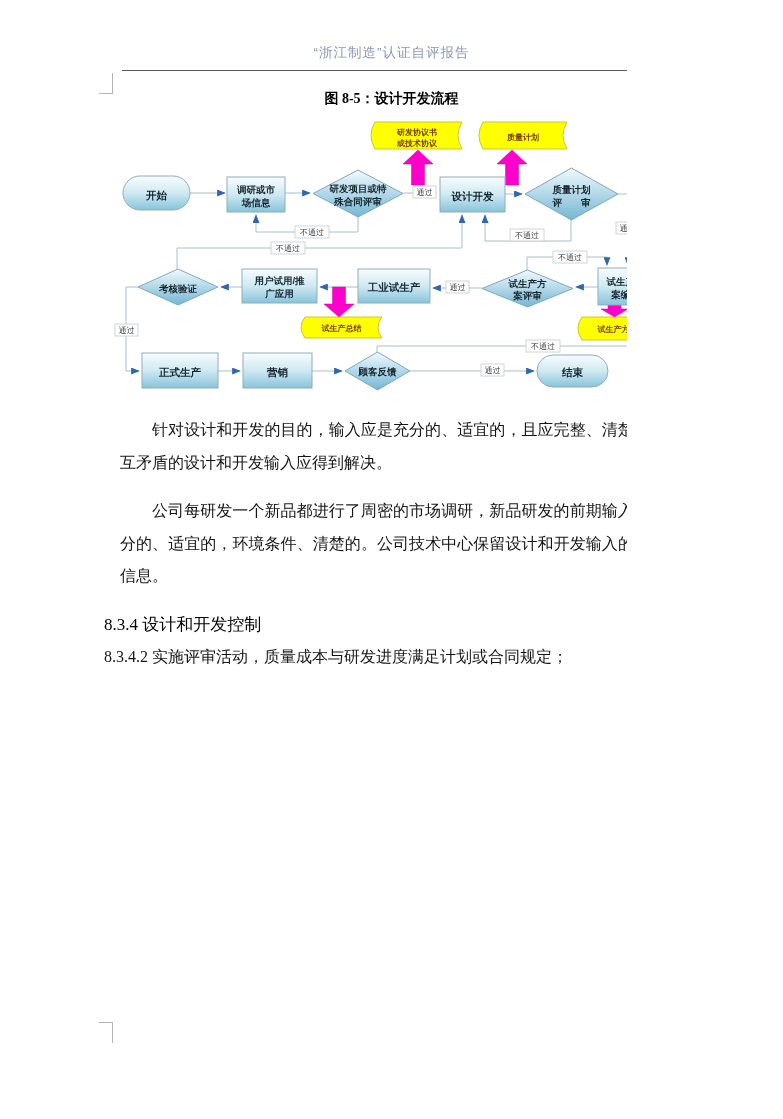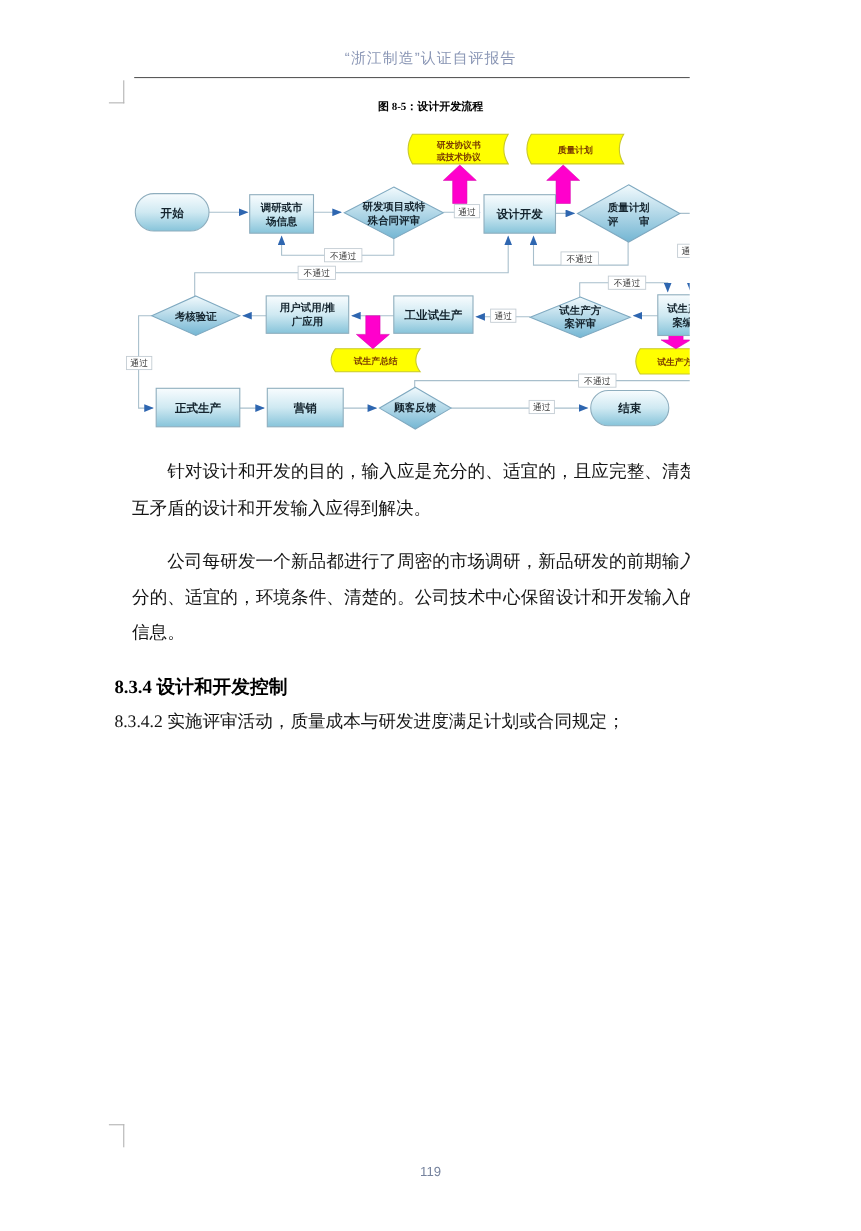--- a/index.html
+++ b/index.html
@@ -13,40 +13,40 @@
     font-family:"Liberation Sans","DejaVu Sans",sans-serif;
   }
   .header-rule { position:absolute; top:70px; left:122px; width:539px; height:1px; background:#5a5a5a; }
   .corner { position:absolute; width:13px; height:20px; }
   .corner.tl { top:73px;  left:99px;  border-right:1px solid #b4b4b4; border-bottom:1px solid #b4b4b4; }
   .corner.tr { top:73px;  left:671px; border-left:1px solid #b4b4b4;  border-bottom:1px solid #b4b4b4; }
   .corner.bl { top:1022px; left:99px;  border-right:1px solid #b4b4b4; border-top:1px solid #b4b4b4; }
   .corner.br { top:1022px; left:671px; border-left:1px solid #b4b4b4;  border-top:1px solid #b4b4b4; }
   .figure-title {
     position:absolute; top:90px; left:0; width:783px; text-align:center;
-    font-size:10px; font-weight:bold; color:#000;
+    font-size:14px; font-weight:bold; color:#000;
   }
   .flowchart { position:absolute; top:105px; left:95px; }
   .edge { fill:none; stroke:#a8bfcc; stroke-width:1; }
   .node-stroke { stroke:#8faebe; stroke-width:1; }
   .dia-stroke { stroke:#7fa9c0; stroke-width:1; }
   .flag { fill:#ffff00; stroke:#c9c92a; stroke-width:1; }
   .mag { fill:#ff00cc; stroke:#d400aa; stroke-width:0.5; }
   .lblbox { fill:#ffffff; stroke:#c2cbd2; stroke-width:0.8; }
   .ntext { font:bold 9.5px "Liberation Sans","DejaVu Sans",sans-serif; fill:#14242e; }
   .ntext-lg { font-size:10.5px; }
   .ftext { font:bold 8px "Liberation Sans","DejaVu Sans",sans-serif; fill:#7a3b00; }
   .ltext { font:8px "Liberation Sans","DejaVu Sans",sans-serif; fill:#3a3a3a; }
   .body-text {
     position:absolute; top:398px; left:104px; width:578px;
     font-size:16px; line-height:32.5px; color:#151515; text-align:justify;
   }
   .bt { margin:16px; text-indent:2em; }
   .bt0 { margin:0; text-indent:0; }
-  .bh { margin:0; font-size:17px; font-weight:bold; line-height:32.5px; text-indent:0; color:#000; }
+  .bh { margin:0; font-size:17px; font-weight:normal; line-height:32.5px; text-indent:0; color:#000; }
   .footer {
     position:absolute; top:1058px; left:0; width:783px; text-align:center;
     font-size:12px; color:#76839e; font-family:"Liberation Sans","DejaVu Sans",sans-serif;
   }
 </style>
 </head>
 <body>
 
 <div class="page">
 
@@ -188,15 +188,14 @@
     </g>
   </svg>
 
   <div class="body-text">
     <p class="bt">针对设计和开发的目的，输入应是充分的、适宜的，且应完整、清楚。相互矛盾的设计和开发输入应得到解决。</p>
     <p class="bt">公司每研发一个新品都进行了周密的市场调研，新品研发的前期输入是充分的、适宜的，环境条件、清楚的。公司技术中心保留设计和开发输入的成文信息。</p>
     <h3 class="bh">8.3.4 设计和开发控制</h3>
     <p class="bt0">8.3.4.2 实施评审活动，质量成本与研发进度满足计划或合同规定；</p>
   </div>
 
-  <div class="footer">119</div>
 
 </div>
 
 </body></html>

